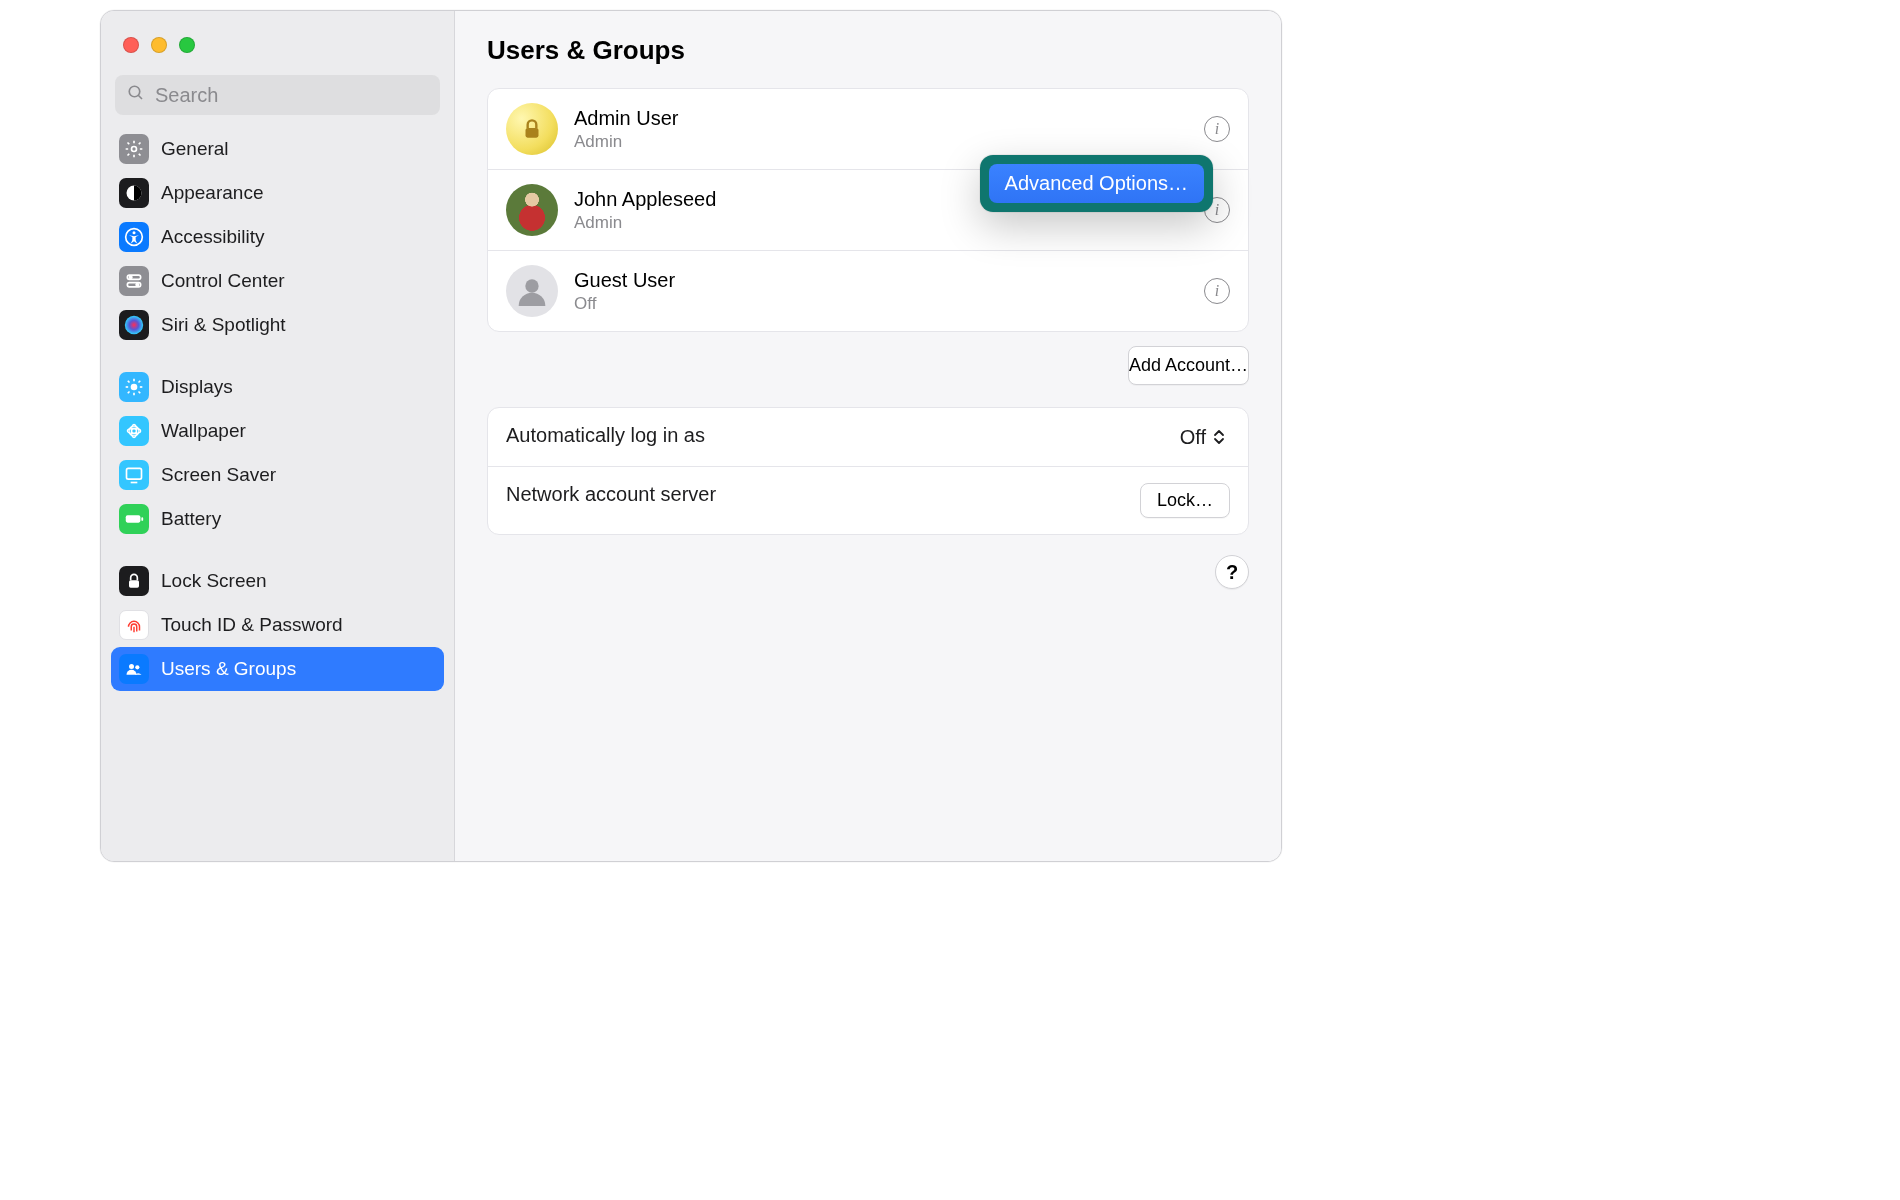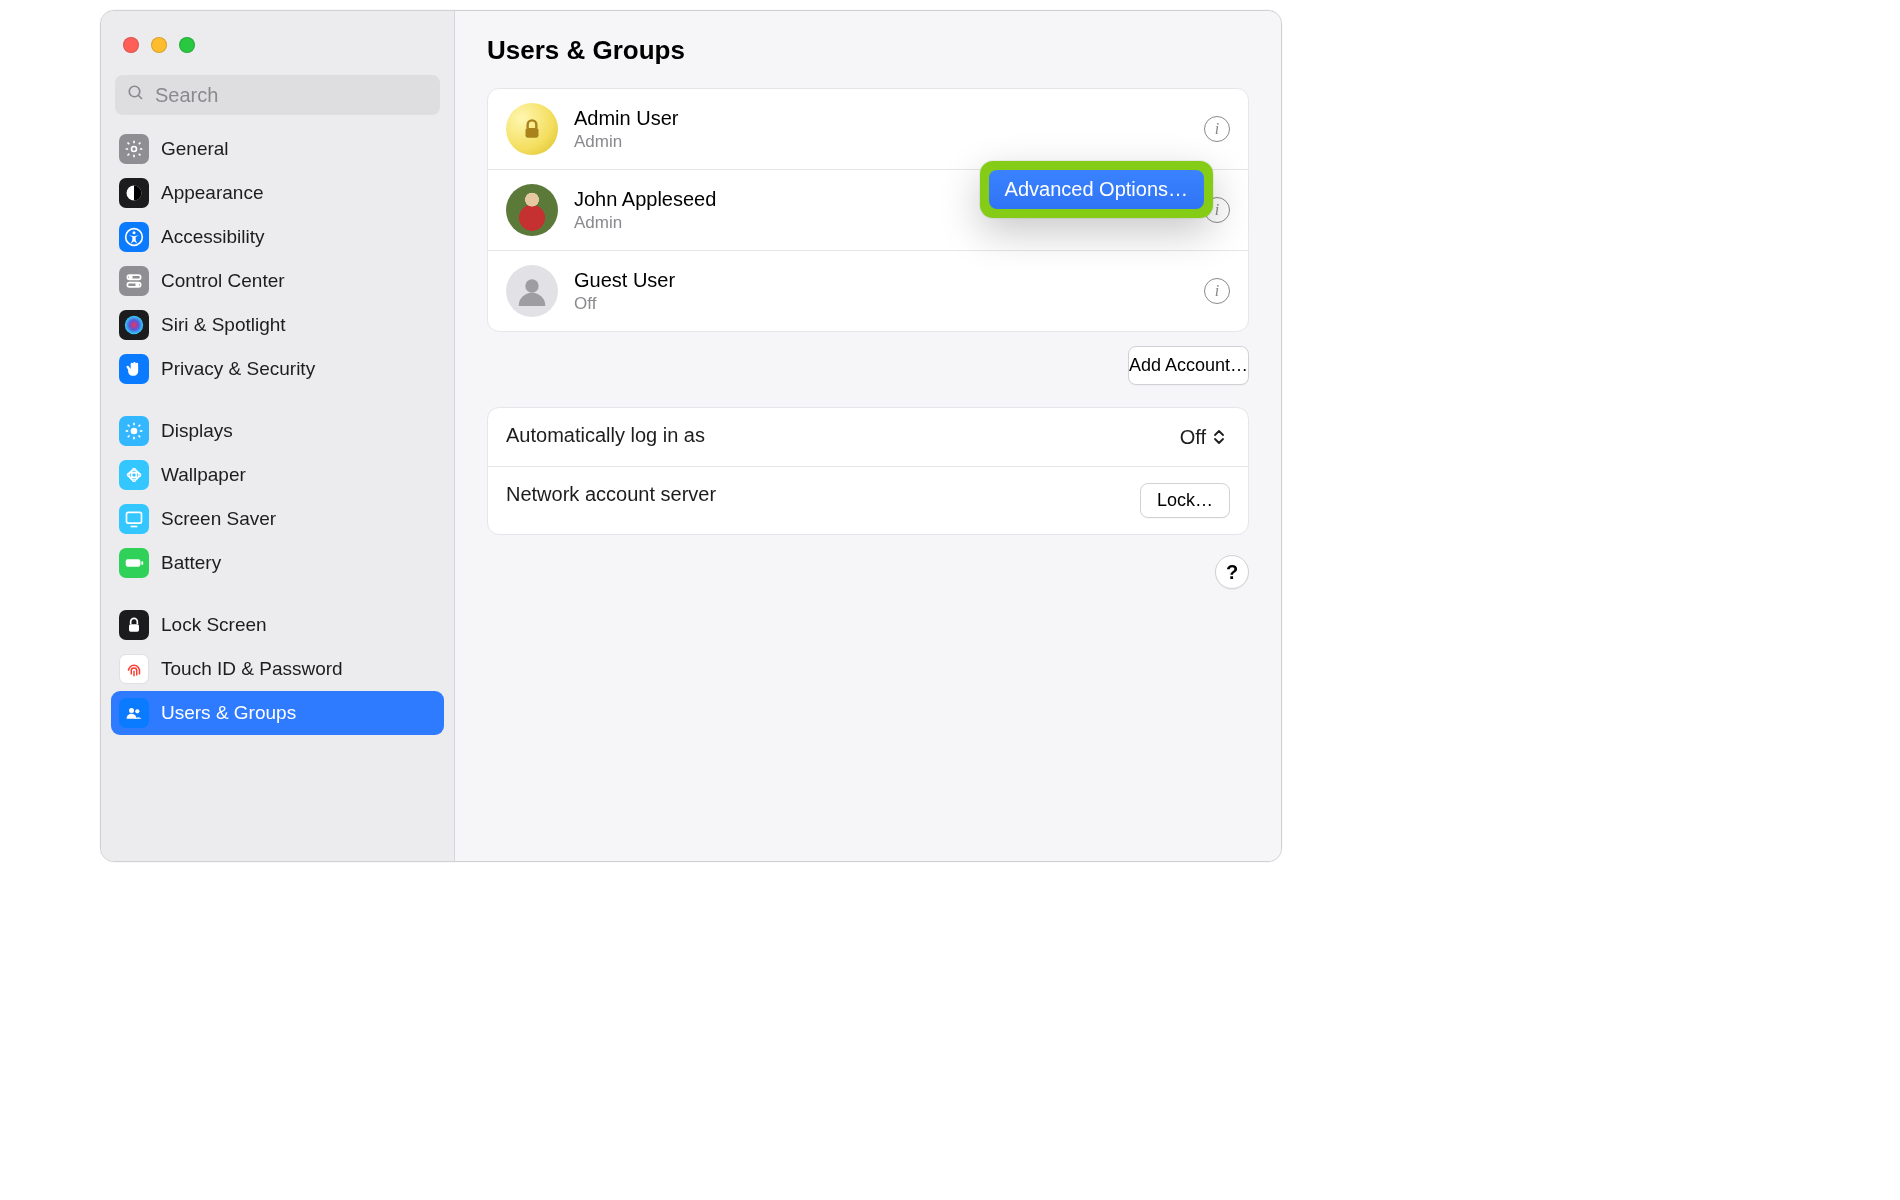--- a/index.html
+++ b/index.html
@@ -142,22 +142,22 @@
     display:flex; align-items:center; justify-content:center;
     color:#8a8a8e;
     font-family: Georgia, "Times New Roman", serif;
     font-style: italic;
     font-size: 16px;
   }
 
   .popover {
     position:absolute;
     right: 68px;
-    top: 150px;
-    background:#84cc16;
+    top: 144px;
+    background:#0f766e;
     border-radius:13px;
     box-shadow: 0 14px 40px rgba(0,0,0,0.22), 0 0 0 1px rgba(0,0,0,0.05);
     padding:9px;
   }
   .popover button {
     background: linear-gradient(#3a82ff,#2f74f5);
     color:#fff; border:0; border-radius:8px;
     font-size:20px; padding:8px 16px;
     font-family:inherit;
     cursor:default;
@@ -274,28 +274,20 @@
                 <radialGradient id="sg">
                   <stop offset="0%" stop-color="#ff2d55"></stop>
                   <stop offset="50%" stop-color="#5856d6"></stop>
                   <stop offset="100%" stop-color="#30d0ff"></stop>
                 </radialGradient>
               </defs>
               <circle cx="12" cy="12" r="10" fill="url(#sg)"></circle>
             </svg>
           </span>
           <span>Siri &amp; Spotlight</span>
-        </div>
-        <div class="sb-item">
-          <span class="sb-icon" style="background: rgb(10, 122, 255);">
-            <svg viewBox="0 0 24 24" width="20" height="20" fill="#fff">
-              <path d="M8 12V6a1.5 1.5 0 013 0v5V5a1.5 1.5 0 013 0v6V6a1.5 1.5 0 013 0v9a5 5 0 01-5 5h-2a5 5 0 01-5-5v-2l-2-3a1.5 1.5 0 012.5-1.5z"></path>
-            </svg>
-          </span>
-          <span>Privacy &amp; Security</span>
         </div>
         <div class="sb-group-gap"></div>
         <div class="sb-item">
           <span class="sb-icon" style="background: rgb(51, 183, 255);">
             <svg viewBox="0 0 24 24" width="20" height="20" fill="#fff">
               <circle cx="12" cy="12" r="4"></circle>
               <g stroke="#fff" stroke-width="2">
                 <line x1="12" y1="2" x2="12" y2="5"></line>
                 <line x1="12" y1="19" x2="12" y2="22"></line>
                 <line x1="2" y1="12" x2="5" y2="12"></line>

